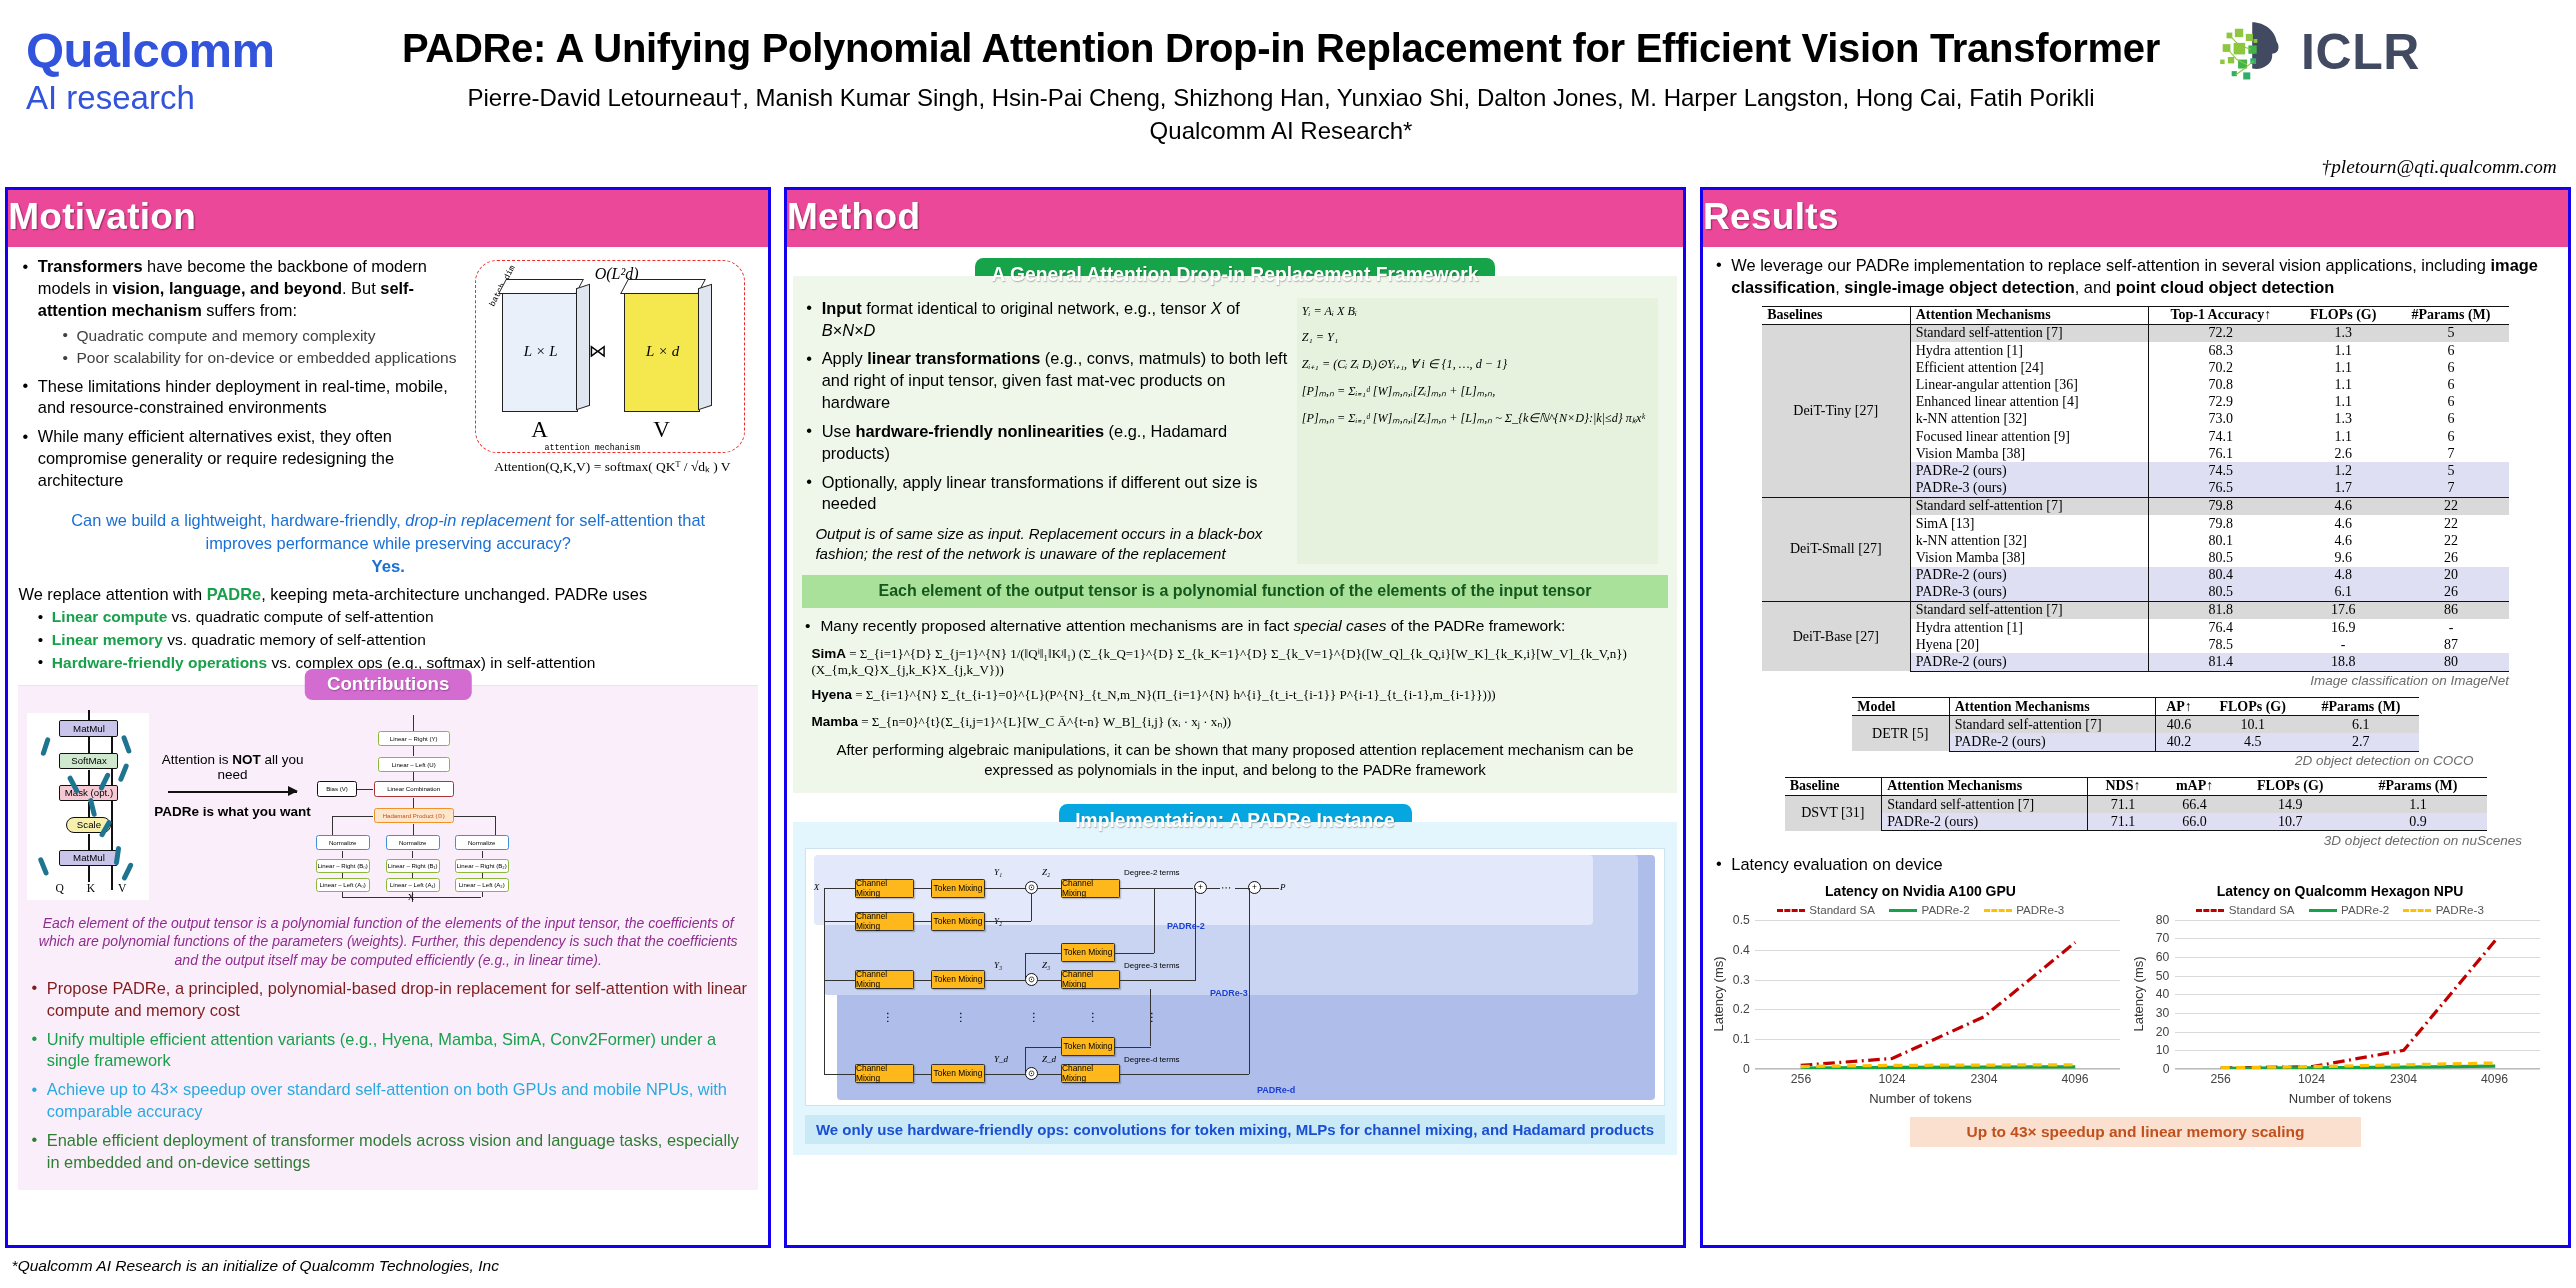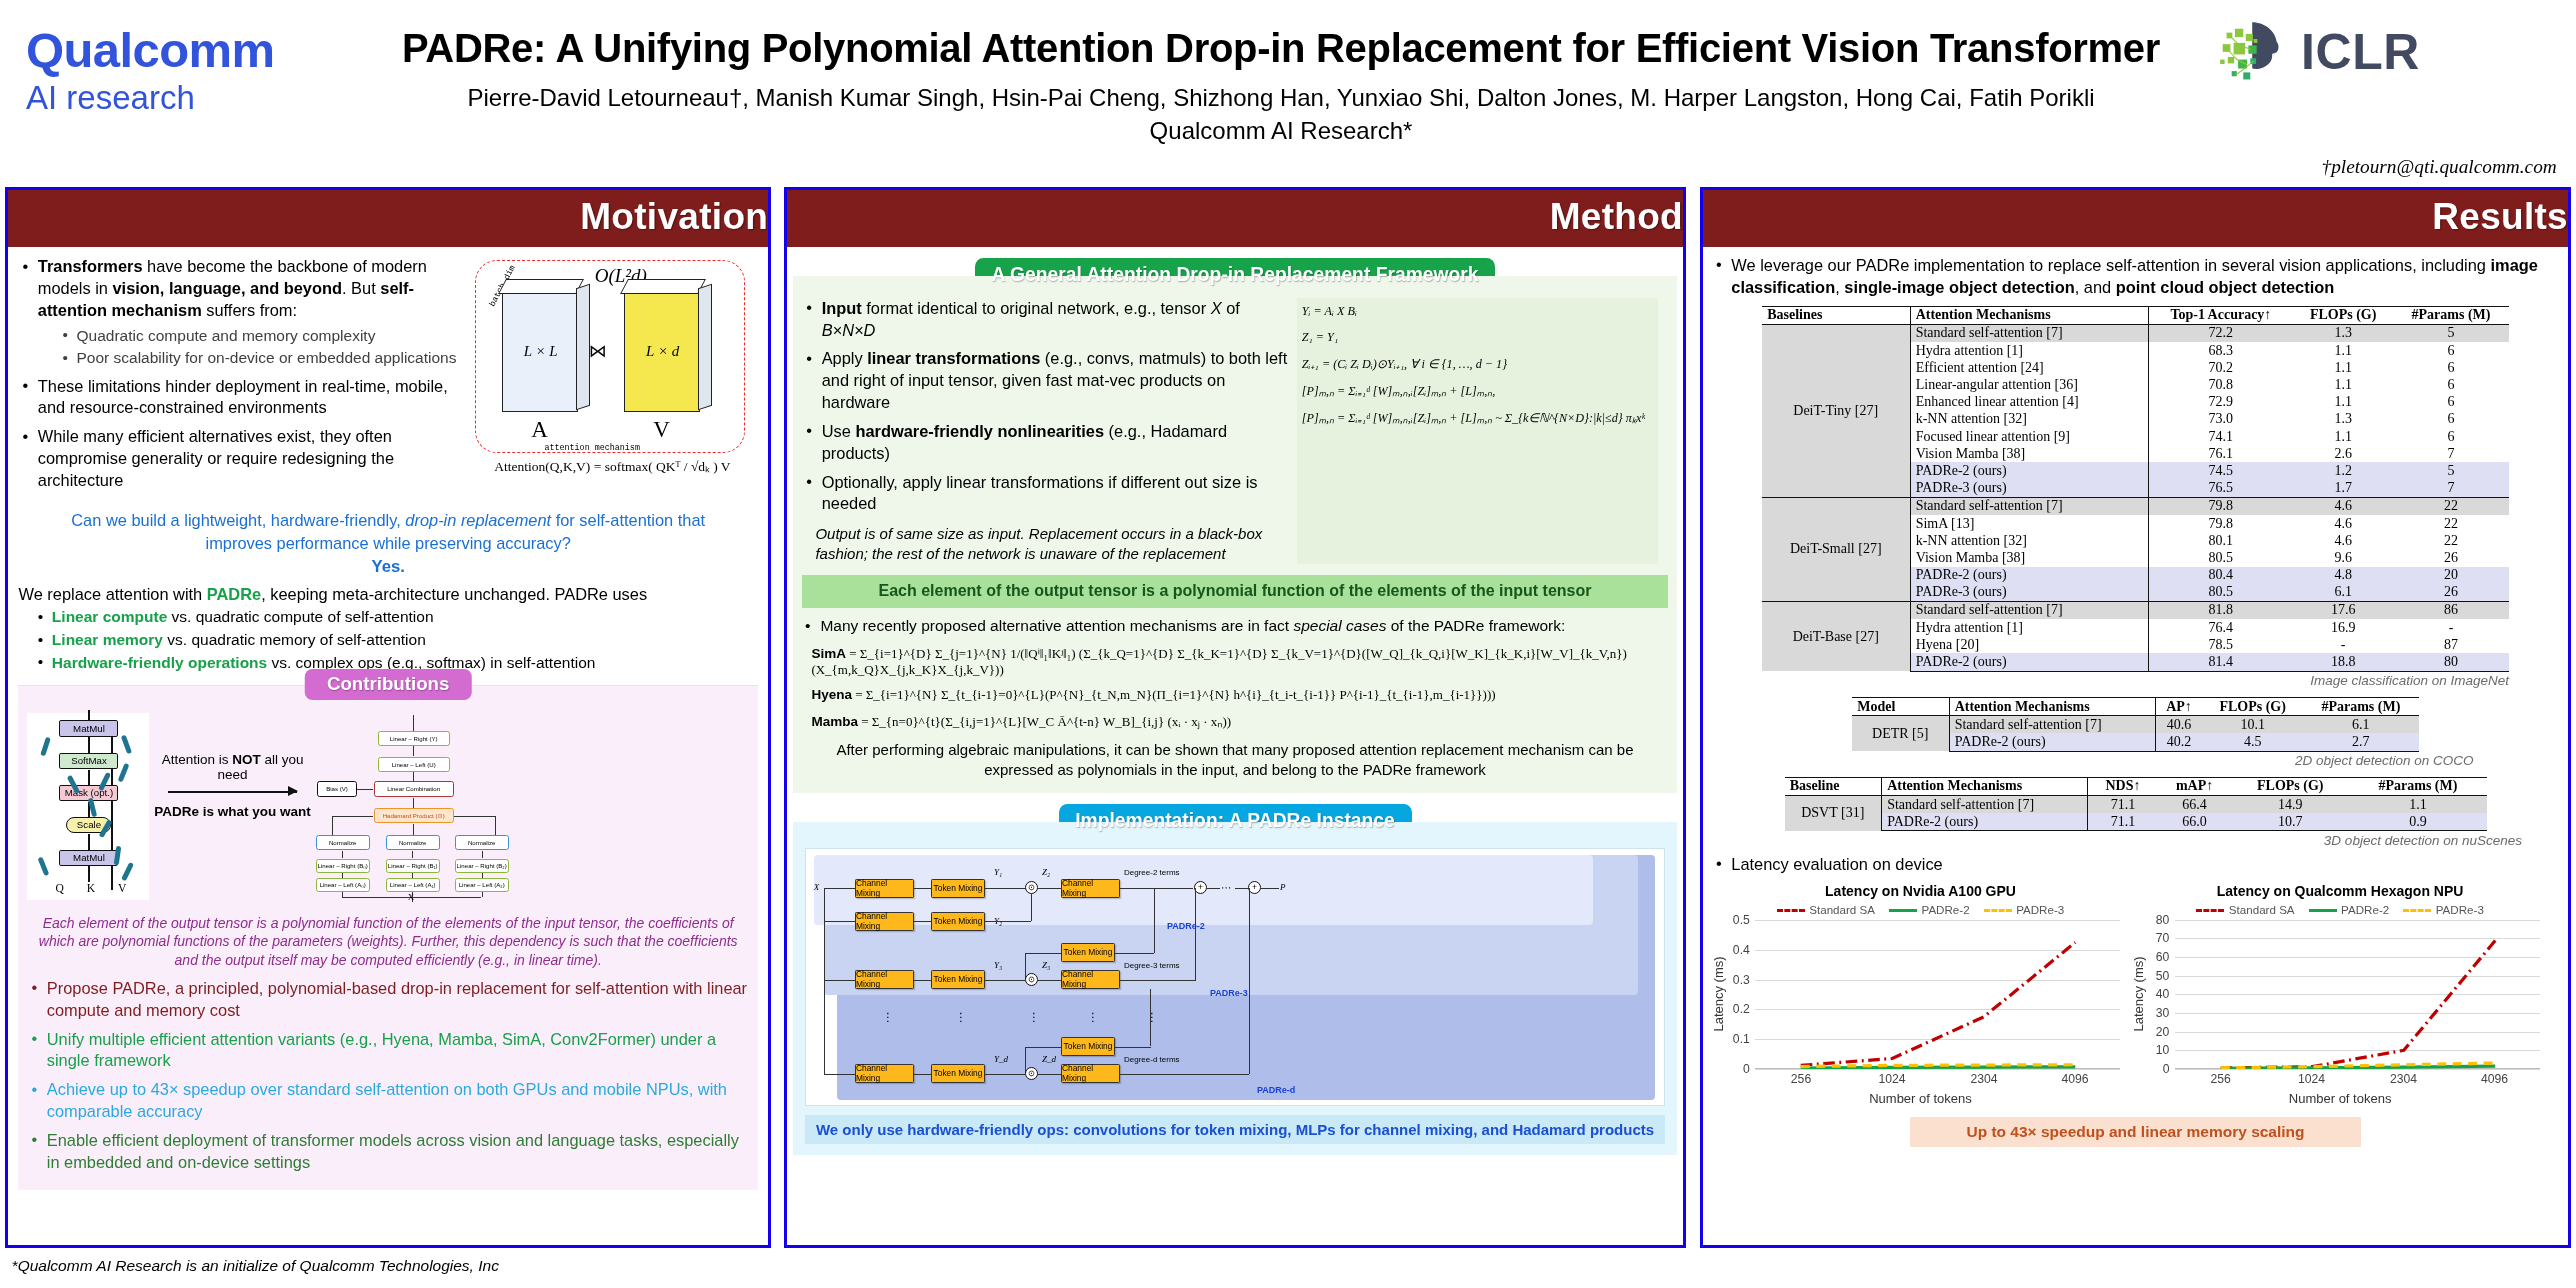--- a/index.html
+++ b/index.html
@@ -20,21 +20,21 @@
   .iclr { position:absolute; left:2215px; top:14px; width:348px; height:76px; display:flex; align-items:center; gap:9px; }
   .iclr-mark { width:77px; height:71px; position:relative; }
   .iclr-text { font-size:50px; font-weight:bold; color:#414a60; letter-spacing:0.6px; }
   .email { position:absolute; right:19.3px; top:156px; font-size:19.3px; font-style:italic; font-family:"Liberation Serif", serif; }
 
   
   .col { position:absolute; top:187px; border:3.2px solid #1500ee; background:#fff; }
   .col1 { left:5.2px;    width:766px; height:1061px; }
   .col2 { left:784px; width:902px; height:1061px; }
   .col3 { left:1700px; width:871px; height:1061px; }
-  .colhead { background:#7f1d1d; color:#fff; text-align:right; font-size:37px; font-weight:bold;
+  .colhead { background:#ec4899; color:#fff; text-align:left; font-size:37px; font-weight:bold;
              padding:6.4px 0 9px; letter-spacing:0.3px; text-shadow:1.3px 1.3px 1.3px rgba(0,0,0,.35); }
   .colbody { padding:9px 10.3px; position:relative; }
 
   
   ul.blist { list-style:none; }
   ul.blist > li { position:relative; padding-left:19.3px; margin-bottom:7px; font-size:16.4px; line-height:1.33; }
   ul.blist > li:before { content:"•"; position:absolute; left:3.9px; top:-0.6px; }
   ul.sublist { list-style:none; margin:3.9px 0 3.9px 22px; }
   ul.sublist > li { position:relative; padding-left:16.7px; margin-bottom:2.6px; font-size:15.5px; line-height:1.3; color:#404040; }
   ul.sublist > li:before { content:"•"; position:absolute; left:2.6px; top:-0.6px; }
@@ -42,21 +42,21 @@
   .orange { color:#c0501d; }
   .green  { color:#18a04a; }
 
   
   .mot-top { display:flex; gap:5.2px; }
   .mot-left { width:451px; }
   .mot-right { width:277px; position:relative; }
   .attn-fig { position:relative; width:270px; height:193px; margin-top:3.9px;
               border:1.6px dashed #ee2c2c; border-radius:22px; }
   .bigO { position:absolute; left:119px; top:3.9px; font-family:"Liberation Serif", serif;
-          font-style:italic; font-size:19px;text-align:center; }
+          font-style:italic; font-size:16px;text-align:center; }
   .cube { position:absolute; width:76px; height:120px; border:1.3px solid #222; }
   .cubeA { left:26px; top:31px; background:#e9f0fa; }
   .cubeV { left:148px; top:31px; background:#f4e84e; }
   .cube:before { content:""; position:absolute; left:-0.6px; top:-14px; width:76px; height:13px;
                  background:#fff; border:1.3px solid #222; transform:skewX(-28deg); }
   .cube:after { content:""; position:absolute; right:-13px; top:-7.7px; width:11.6px; height:120px;
                 background:#dfe6ef; border:1.3px solid #222; transform:skewY(-18deg); }
   .cubelbl { position:absolute; width:76px; top:50px; text-align:center; font-size:15px;
              font-family:"Liberation Serif", serif; font-style:italic; z-index:3; }
   .cubeA .cubelbl, .cubeV .cubelbl { left:0; }

